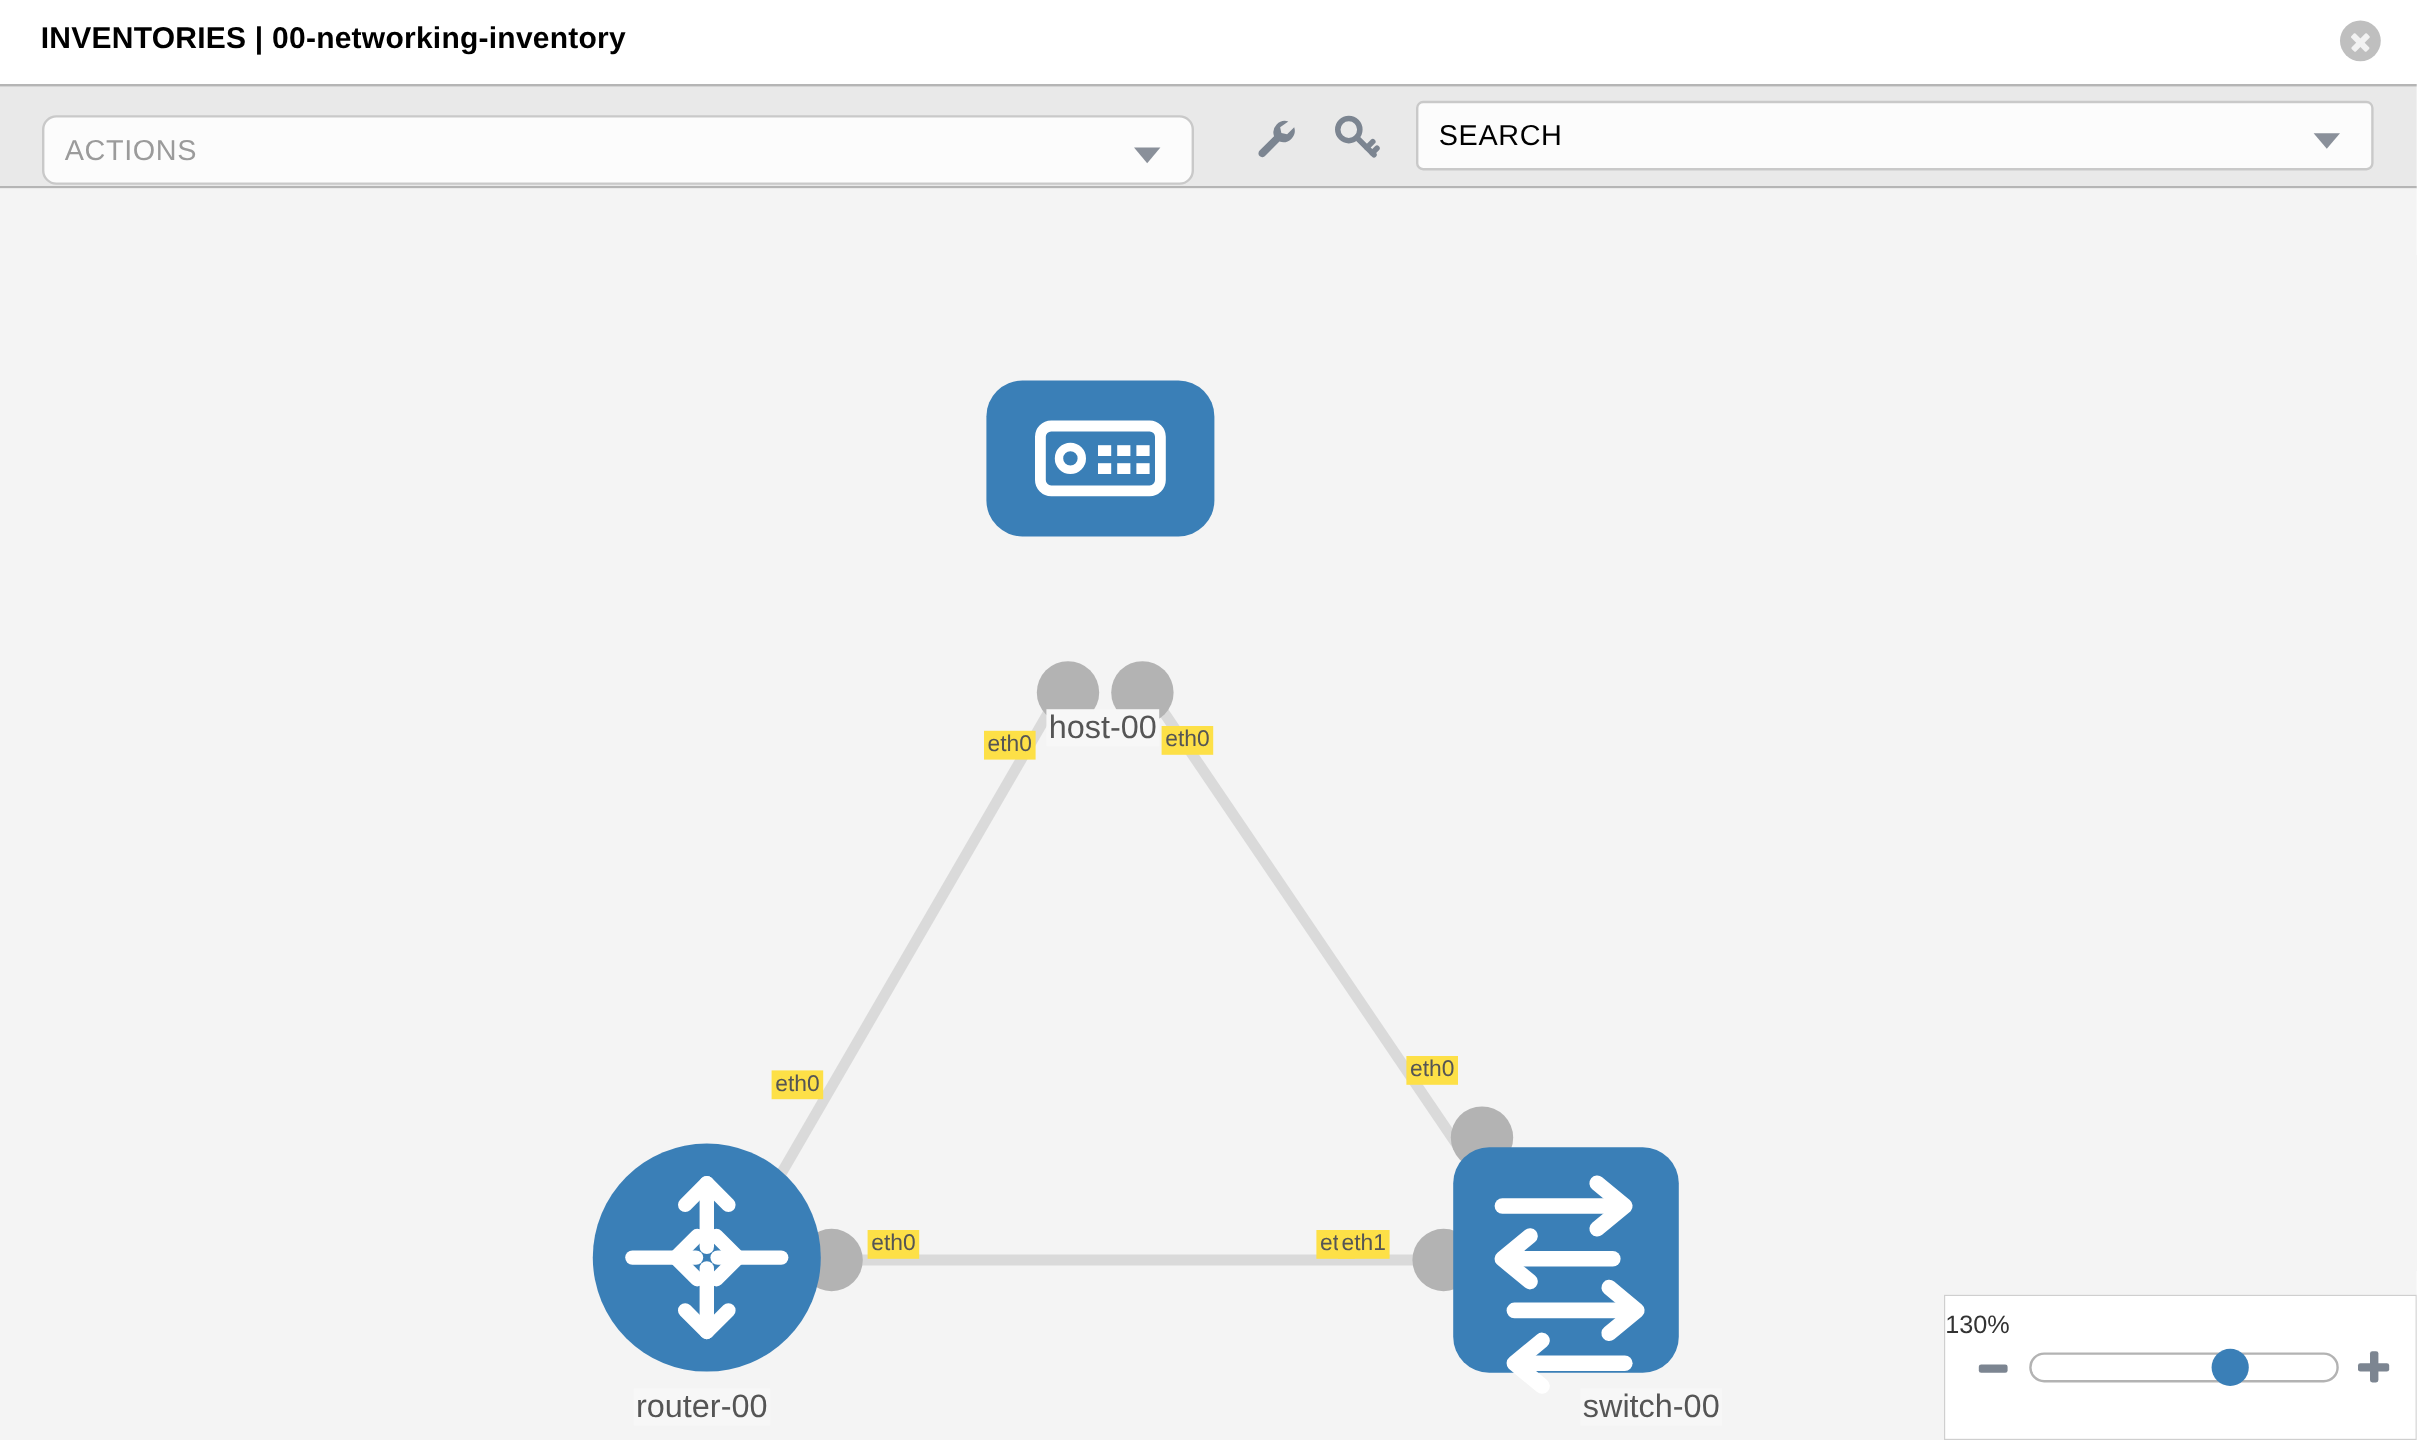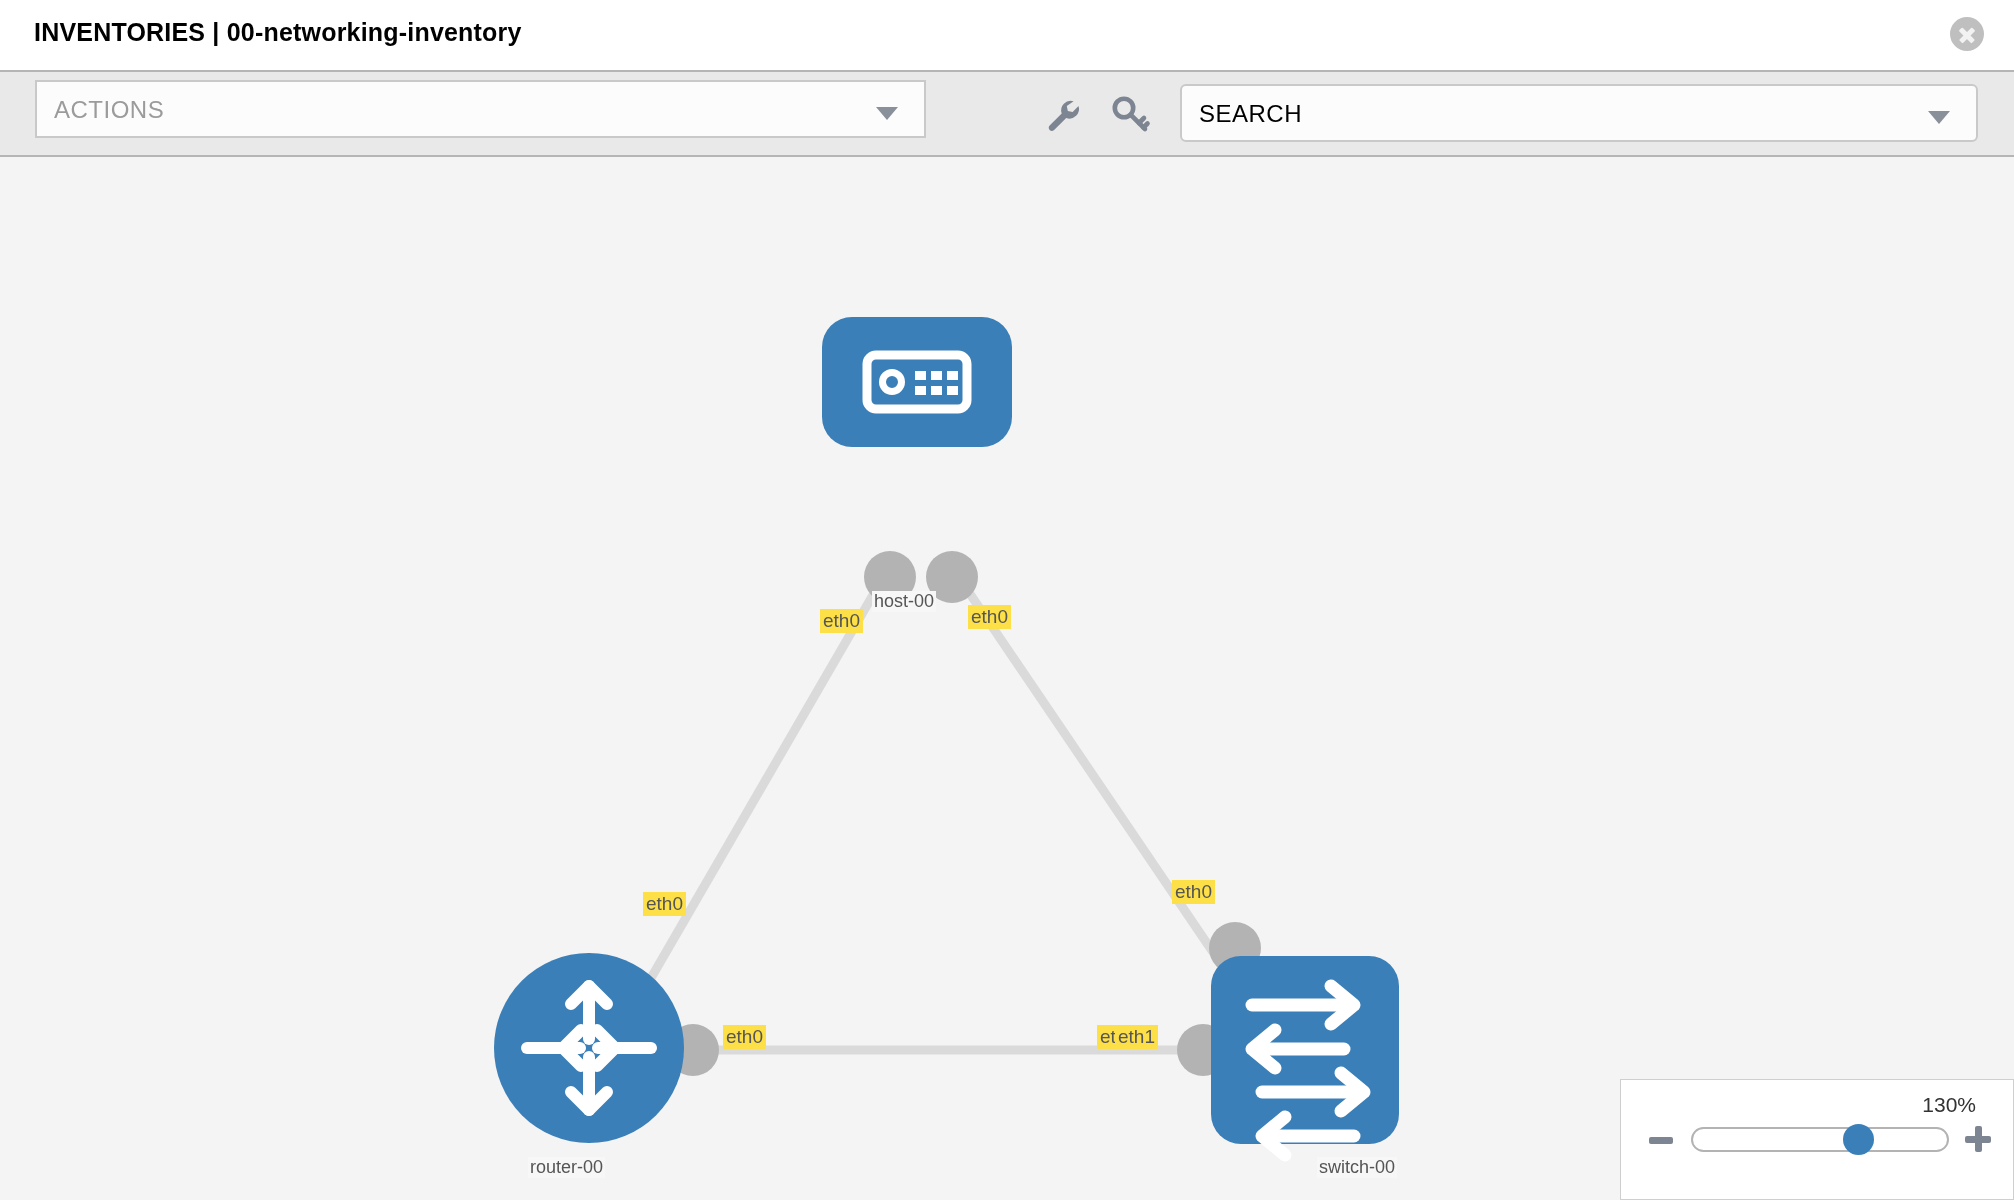--- a/index.html
+++ b/index.html
@@ -68,26 +68,26 @@
     height: 87px;
     background: #e9e9e9;
     border-top: 2px solid #b5b5b5;
     border-bottom: 2px solid #b5b5b5;
     box-sizing: border-box;
   }
 
   .actions-select {
     position: absolute;
     left: 35px;
-    top: 8px;
-    width: 891px;
+    top: 24px;
+    width: 960px;
     height: 58px;
     background: #fcfcfc;
     border: 2px solid #c9c9c9;
-    border-radius: 0;
+    border-radius: 12px;
     box-sizing: border-box;
     cursor: pointer;
   }
   .actions-label {
     position: absolute;
     left: 17px;
     top: 14px;
     font-size: 24px;
     color: #9b9b9b;
     letter-spacing: 0.5px;
@@ -140,21 +140,21 @@
     top: 157px; left: 0;
     width: 2014px;
     height: 1043px;
     background: #f4f4f4;
     overflow: hidden;
   }
   .canvas svg { position: absolute; top: 0; left: 0; }
 
   .node-label {
     position: absolute;
-    font-size: 18px;
+    font-size: 27px;
     color: #555555;
     background: #f7f7f7;
     white-space: nowrap;
     padding: 0 2px;
   }
   .edge-label {
     position: absolute;
     font-size: 19px;
     color: #555555;
     background: #fde047;
@@ -171,21 +171,21 @@
     height: 121px;
     background: #ffffff;
     border: 1px solid #cfcfcf;
     box-sizing: border-box;
   }
   .zoom-value {
     position: absolute;
     top: 13px;
     left: 0;
     width: 355px;
-    text-align: right;
+    text-align: left;
     font-size: 21px;
     color: #333333;
   }
   .zoom-minus {
     position: absolute;
     left: 28px;
     top: 57px;
     width: 24px;
     height: 7px;
     background: #7c8591;

